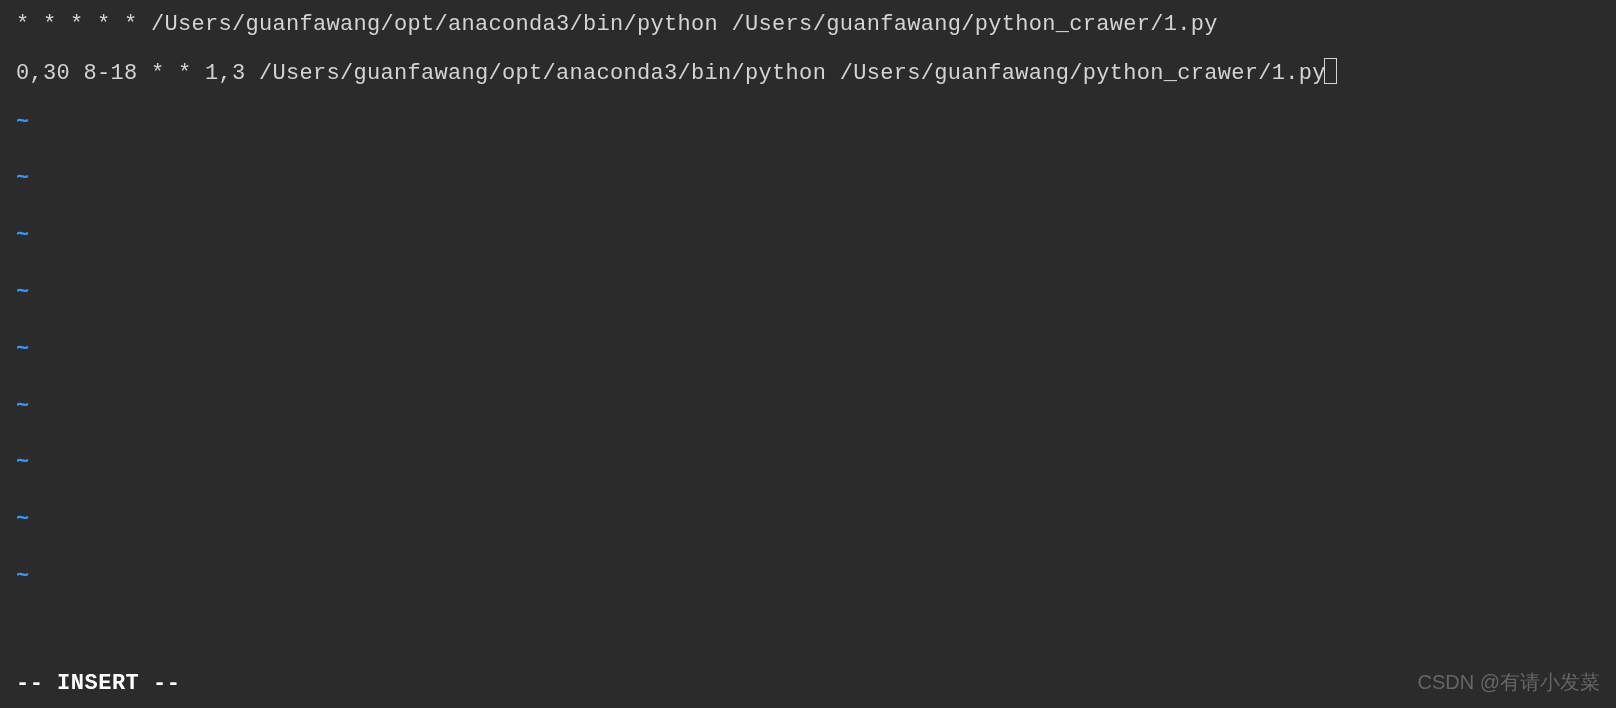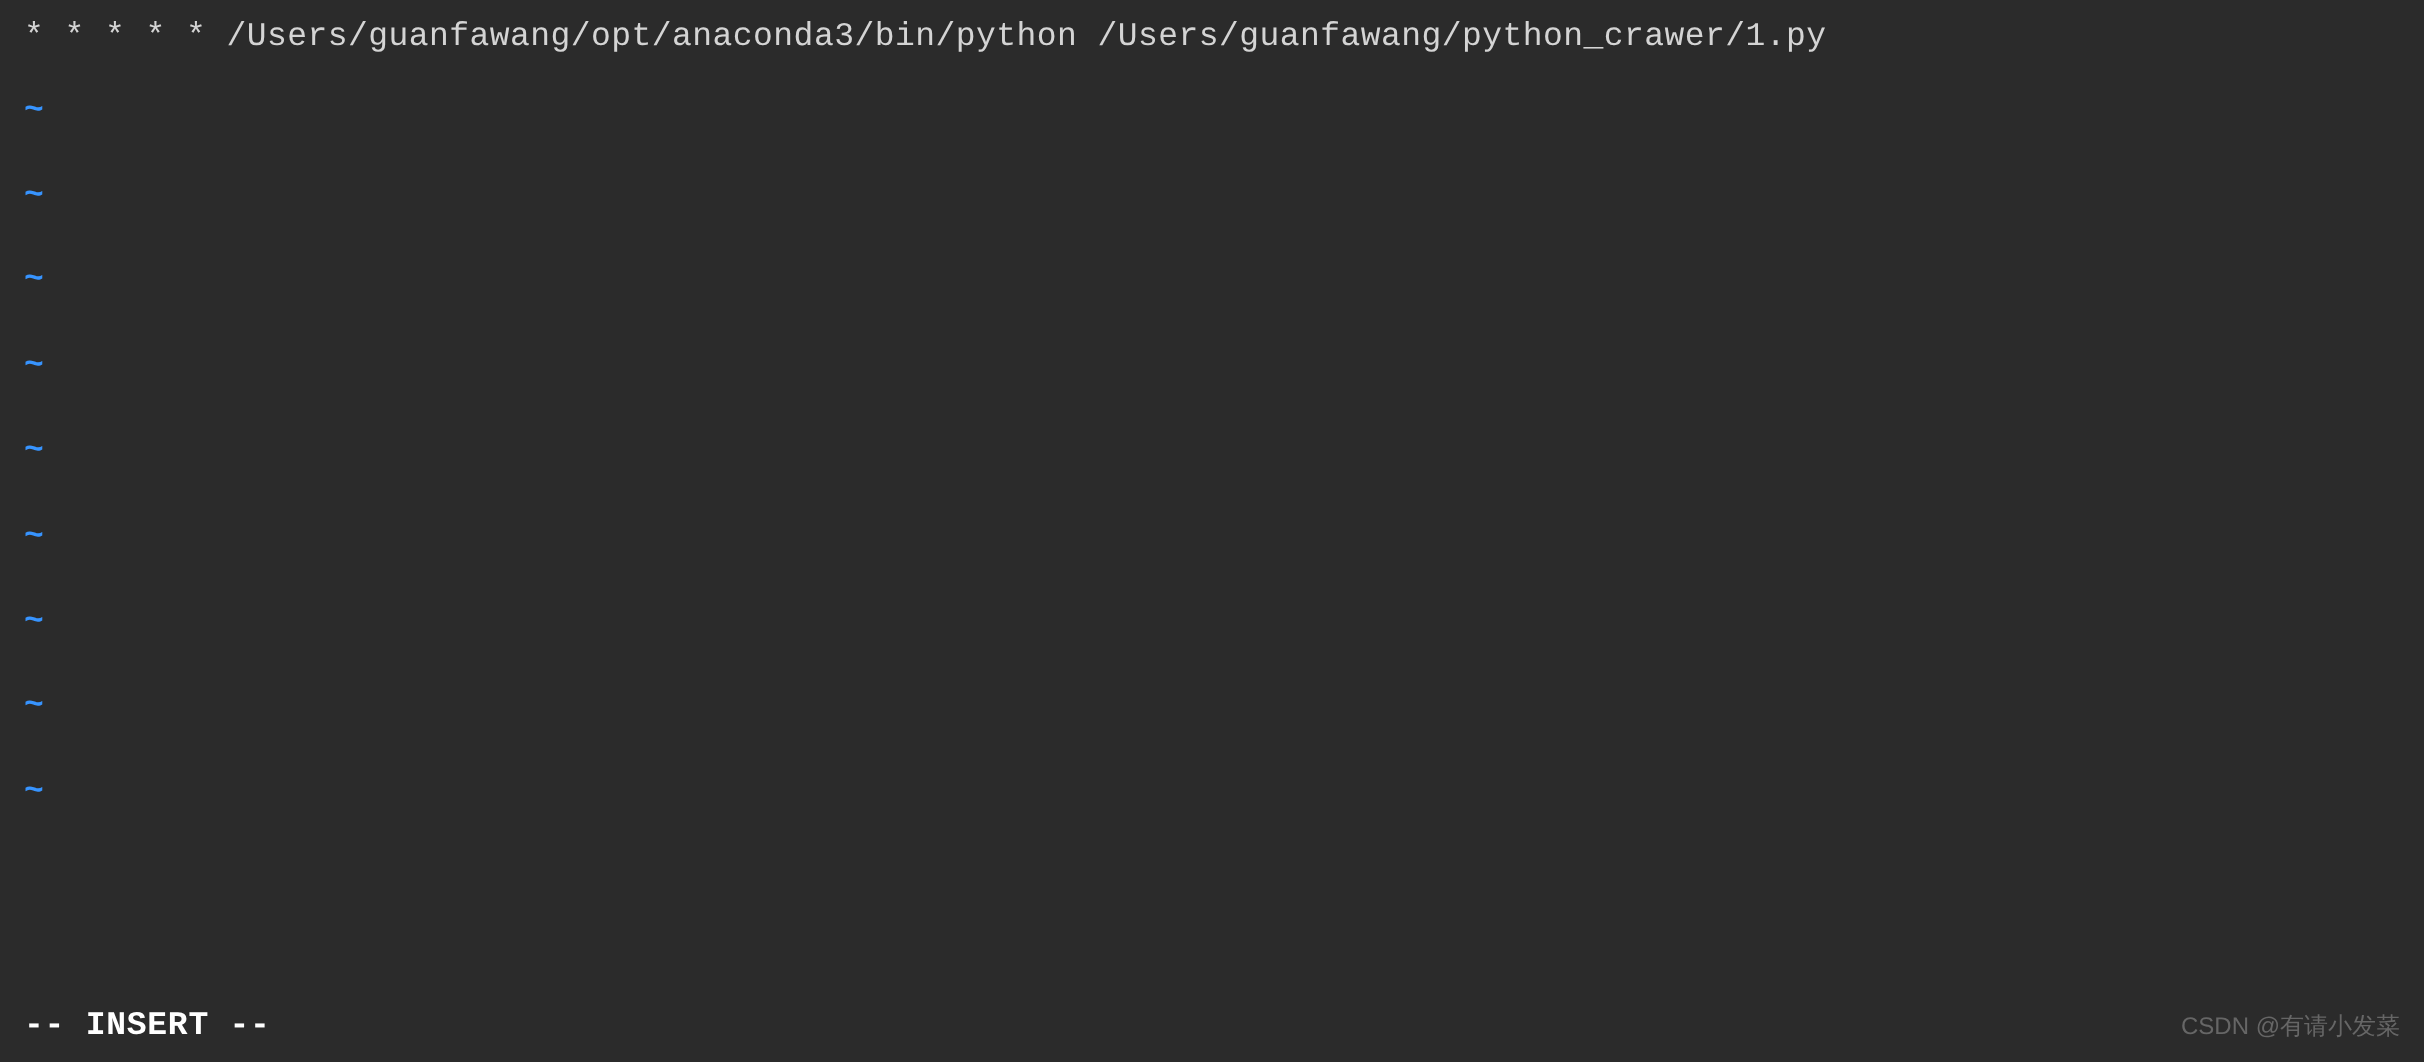--- a/index.html
+++ b/index.html
@@ -56,31 +56,32 @@
       padding: 6px 3px 8px 16px;
       color: #ffffff;
       font-weight: bold;
       letter-spacing: 0.5px;
     }
     .watermark {
       position: absolute;
       bottom: 12px;
       right: 16px;
       color: #666666;
-      font-size: 16px;
+      font-size: 20px;
       font-family: -apple-system, BlinkMacSystemFont, "Segoe UI", sans-serif;
       font-weight: normal;
     }
   </style>
 </head>
 <body>
 
 <div class="editor">
   <div class="content">
     <div class="text-line">* * * * * /Users/guanfawang/opt/anaconda3/bin/python /Users/guanfawang/python_crawer/1.py</div>
+    <div class="text-line cursor-line">0,30 8-18 * * 1,3 /Users/guanfawang/opt/anaconda3/bin/python /Users/guanfawang/python_crawer/1.py</div>
     <div class="tilde-line">~</div>
     <div class="tilde-line">~</div>
     <div class="tilde-line">~</div>
     <div class="tilde-line">~</div>
     <div class="tilde-line">~</div>
     <div class="tilde-line">~</div>
     <div class="tilde-line">~</div>
     <div class="tilde-line">~</div>
     <div class="tilde-line">~</div>
 

